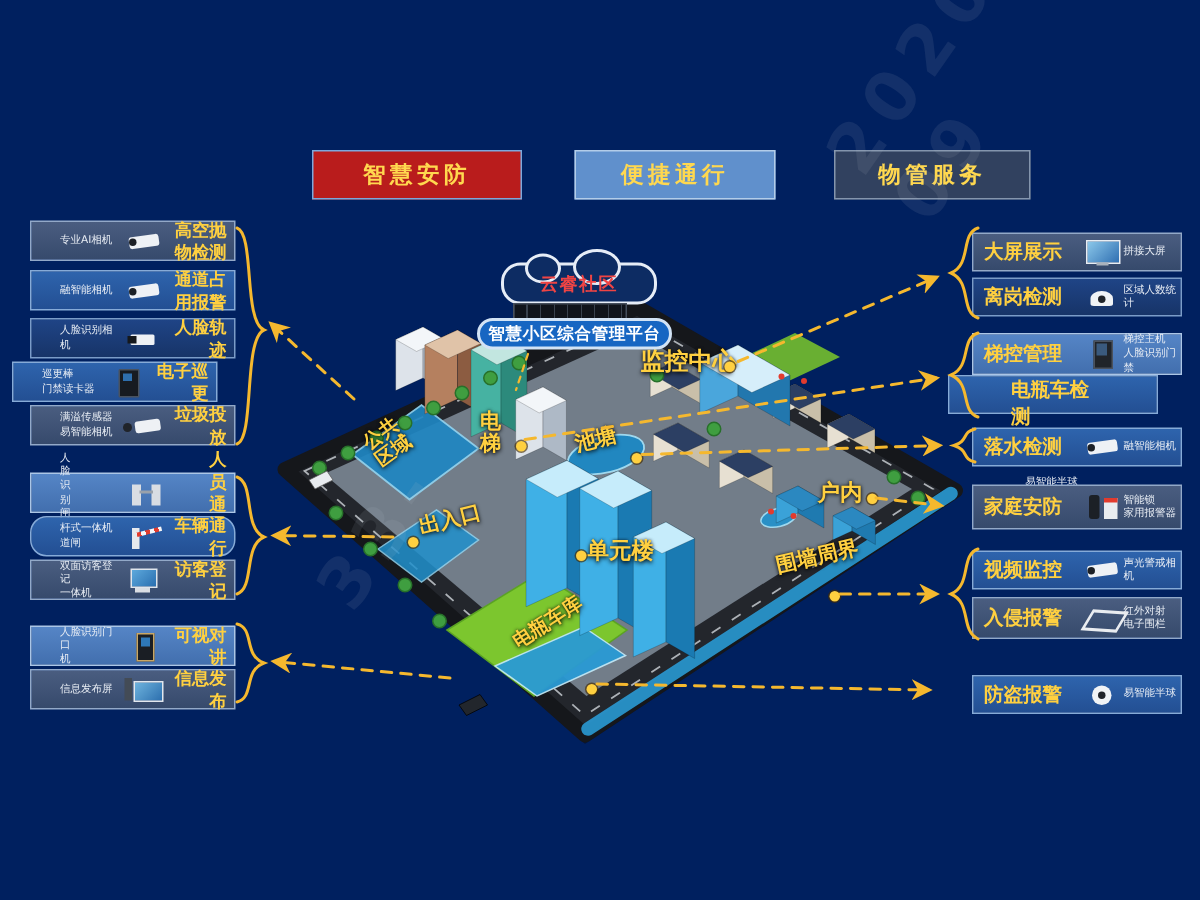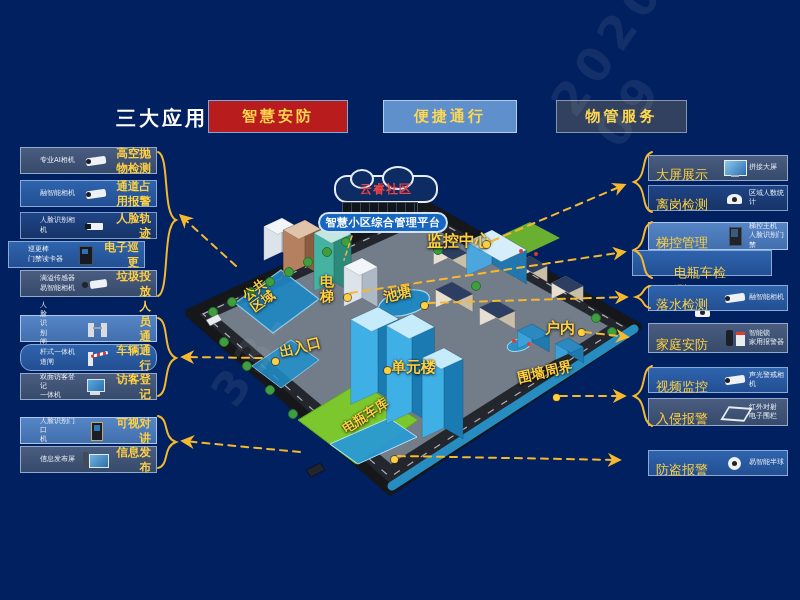--- a/index.html
+++ b/index.html
@@ -14,21 +14,21 @@
   .btn.v2{background:#31415f;border-color:#8495ad;}
   
   .row{position:absolute;display:flex;align-items:center;border:1px solid;box-sizing:border-box;}
   .row.slate{background:linear-gradient(180deg,#4a5d80,#364a6c);border-color:#93a9c8;}
   .row.navy {background:linear-gradient(180deg,#1f4486,#173468);border-color:#7b9cc8;}
   .row.blue {background:linear-gradient(180deg,#2e64ad,#234f93);border-color:#86abd8;}
   .row.steel{background:linear-gradient(180deg,#5585c6,#426fae);border-color:#abc6e6;}
   .row .dev{color:#e8edf4;font-size:7px;line-height:1.3;white-space:pre-line;}
   .row.l .dev{width:40px;padding-left:19px;}
   .row.l .label{flex:1;text-align:right;padding-right:5px;font-size:11.5px;font-weight:bold;color:#ffd040;}
-  .row.r .label{width:70px;padding-left:7px;font-size:13px;font-weight:normal;color:#ffd040;box-sizing:border-box;margin-top:13px;}
+  .row.r .label{width:70px;padding-left:7px;font-size:13px;font-weight:bold;color:#ffd040;box-sizing:border-box;}
   .row.r .dev{flex:1;text-align:left;padding-right:2px;}
   
   .ic{position:relative;width:30px;height:22px;flex:0 0 30px;}
   .ic::before,.ic::after{content:"";position:absolute;display:block;}
   .ic-bullet::before{left:6px;top:7px;width:20px;height:8px;background:#eef1f5;border-radius:2px;transform:rotate(-8deg);}
   .ic-bullet::after{left:6px;top:9px;width:5px;height:5px;background:#1c2026;border-radius:50%;}
   .ic-box::before{left:7px;top:8px;width:16px;height:7px;background:#eef1f5;border-radius:1px;}
   .ic-box::after{left:5px;top:9px;width:6px;height:5px;background:#15181c;}
   .ic-reader::before{left:11px;top:2px;width:12px;height:17px;background:#171b21;border:1px solid #49525f;border-radius:1px;}
   .ic-reader::after{left:14px;top:5px;width:6px;height:5px;background:#2e6fae;}
@@ -195,21 +195,20 @@
       <path d="M158 152 C170 156,162 214,176 220 C162 226,170 292,158 296"></path>
       <path d="M158 318 C170 322,162 352,176 358 C162 364,170 392,158 396"></path>
       <path d="M158 416 C170 419,162 437,176 442 C162 447,170 465,158 468"></path>
       <path d="M652 152 C640 156,648 176,634 182 C648 188,640 208,652 212"></path>
       <path d="M652 222 C640 226,648 244,634 250 C648 256,640 274,652 278"></path>
       <path d="M650 286 C641 288,646 294,636 297 C646 300,641 306,650 308"></path>
       <path d="M652 366 C640 370,648 390,634 396 C648 402,640 420,652 426"></path>
     </g>
   </svg>
 
-  <div class="app-title">三大应用</div>
   <div id="buttons">
       <div class="btn v0" style="left: 208px; width: 140px;">智慧安防</div>
       <div class="btn v1" style="left: 383px; width: 134px;">便捷通行</div>
       <div class="btn v2" style="left: 556px; width: 131px; font-family: Liberation Mono, monospace;">物管服务</div>
     </div>
 
   <div id="left-panel">
       <div class="row l slate" style="left: 20px; width: 137px; top: 147px; height: 27px;">
         <span class="dev">专业AI相机</span>
         <span class="ic ic-bullet"></span>

